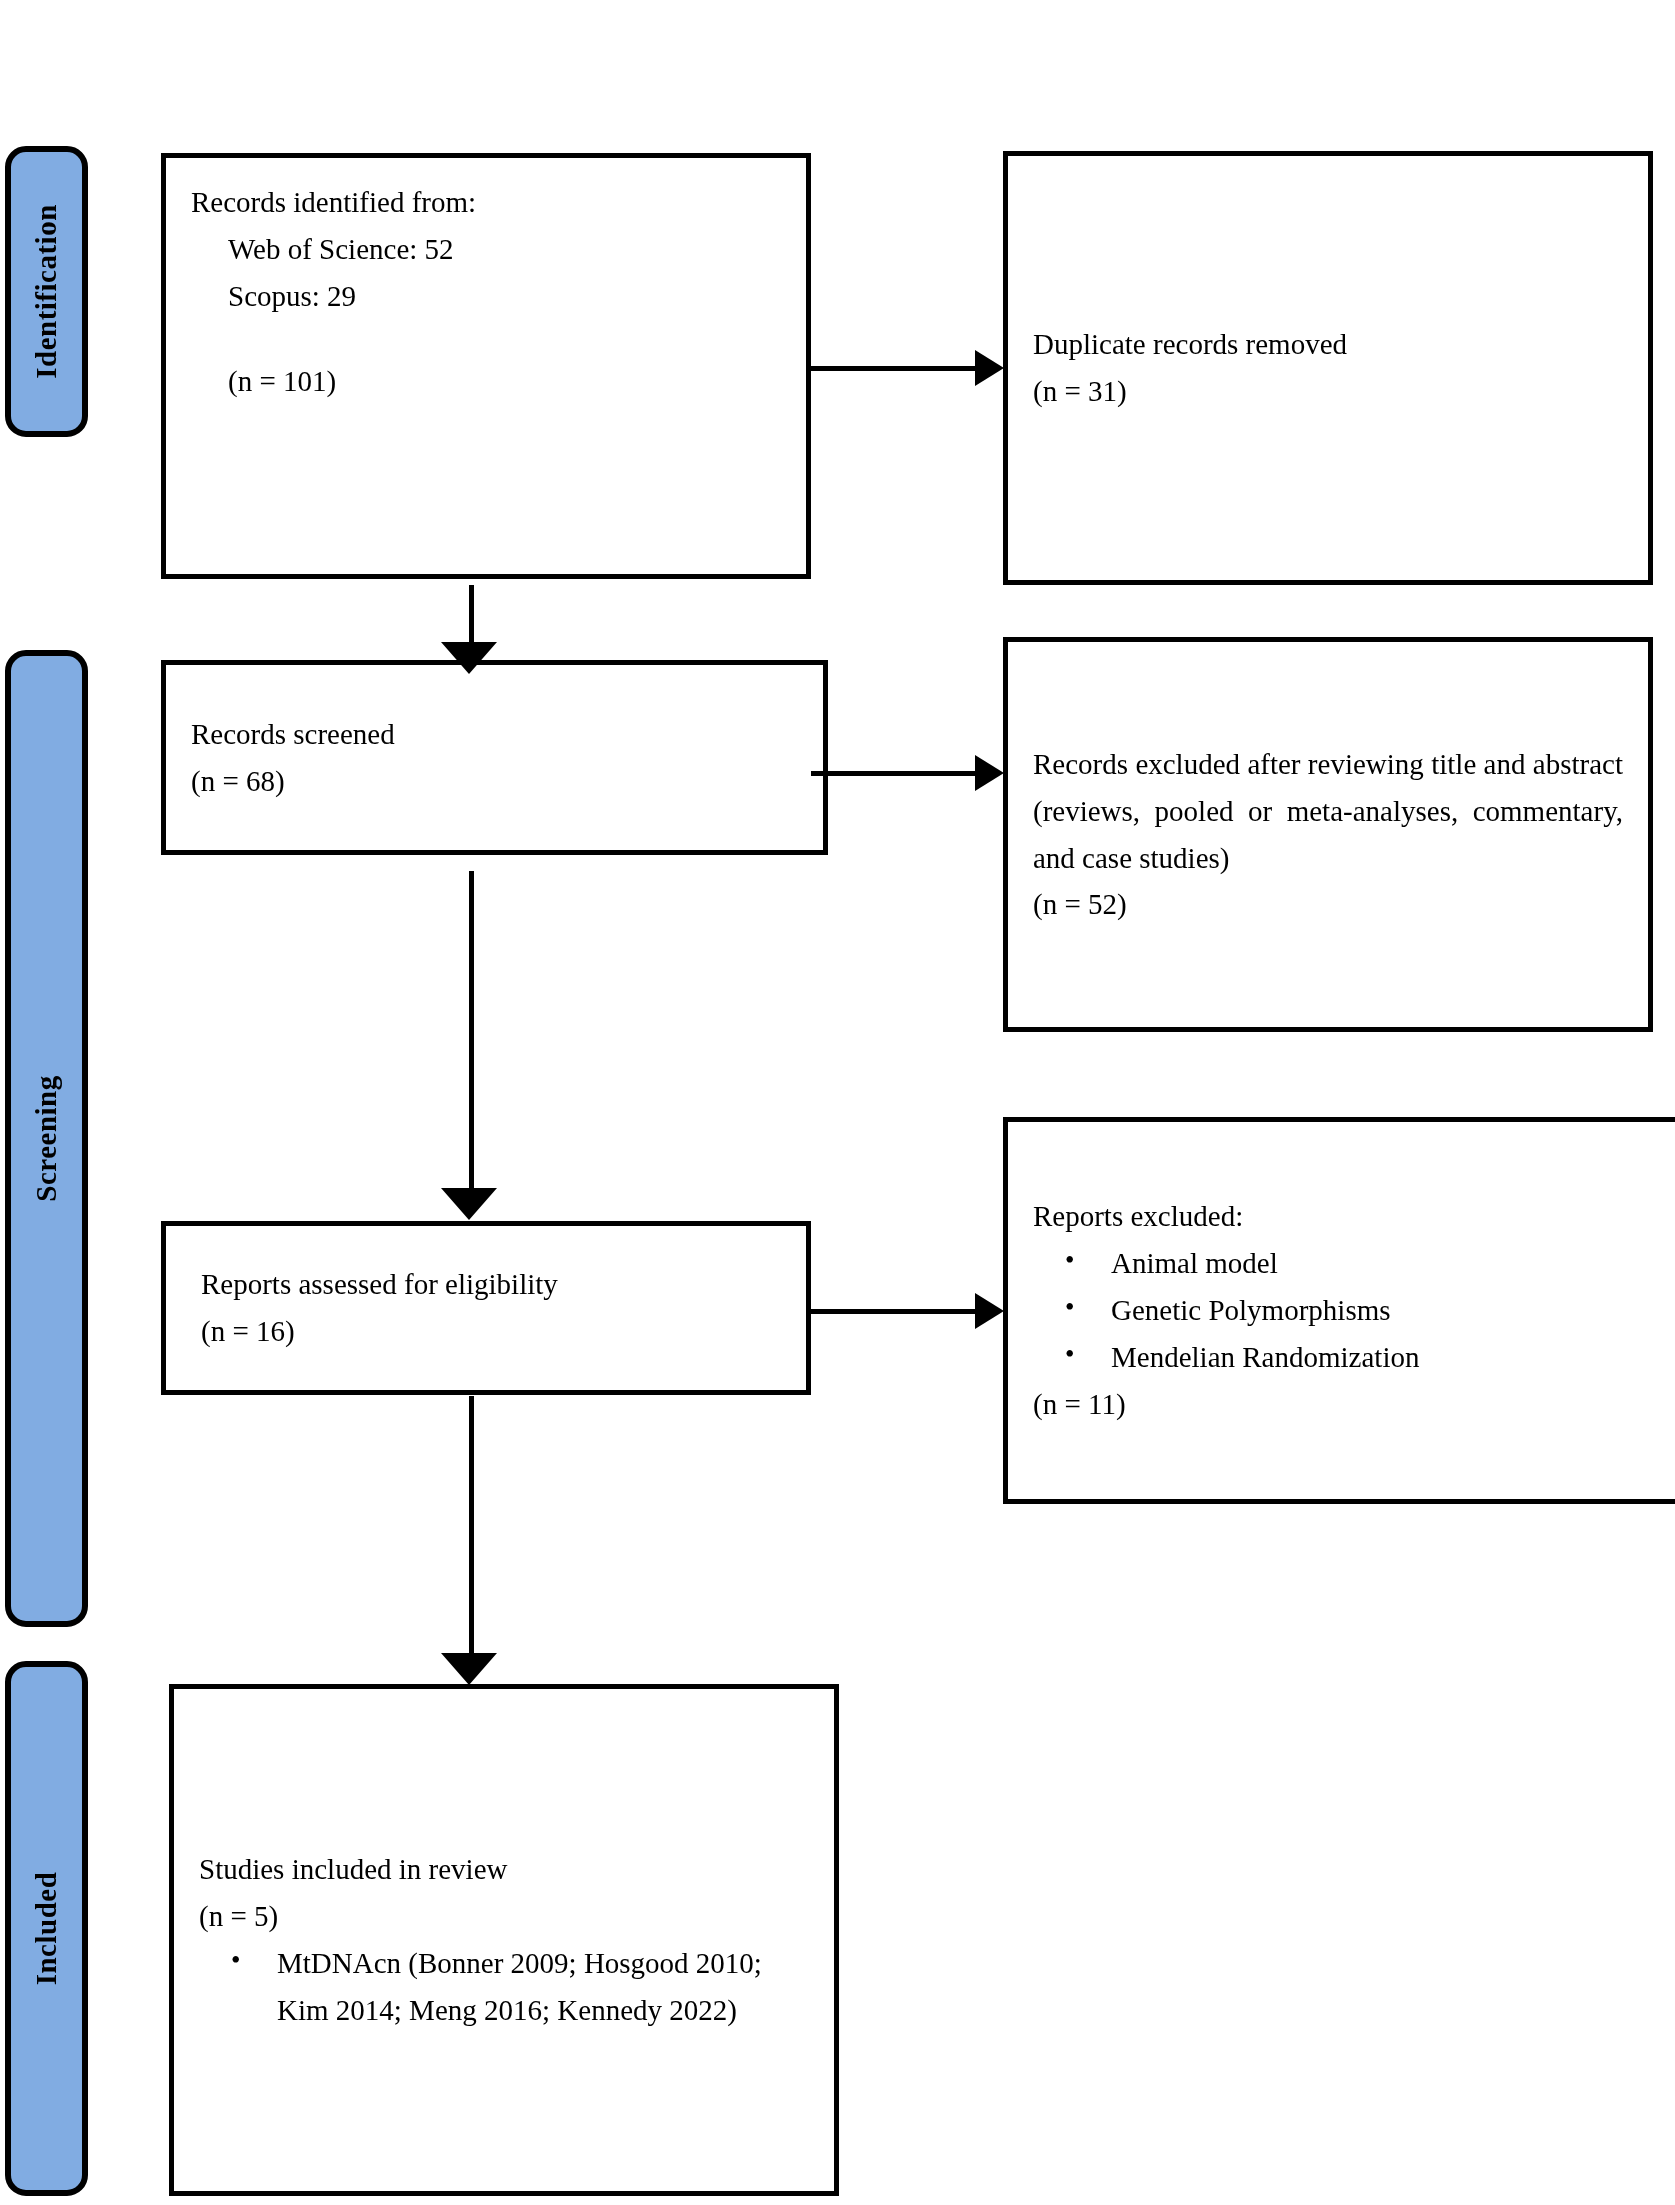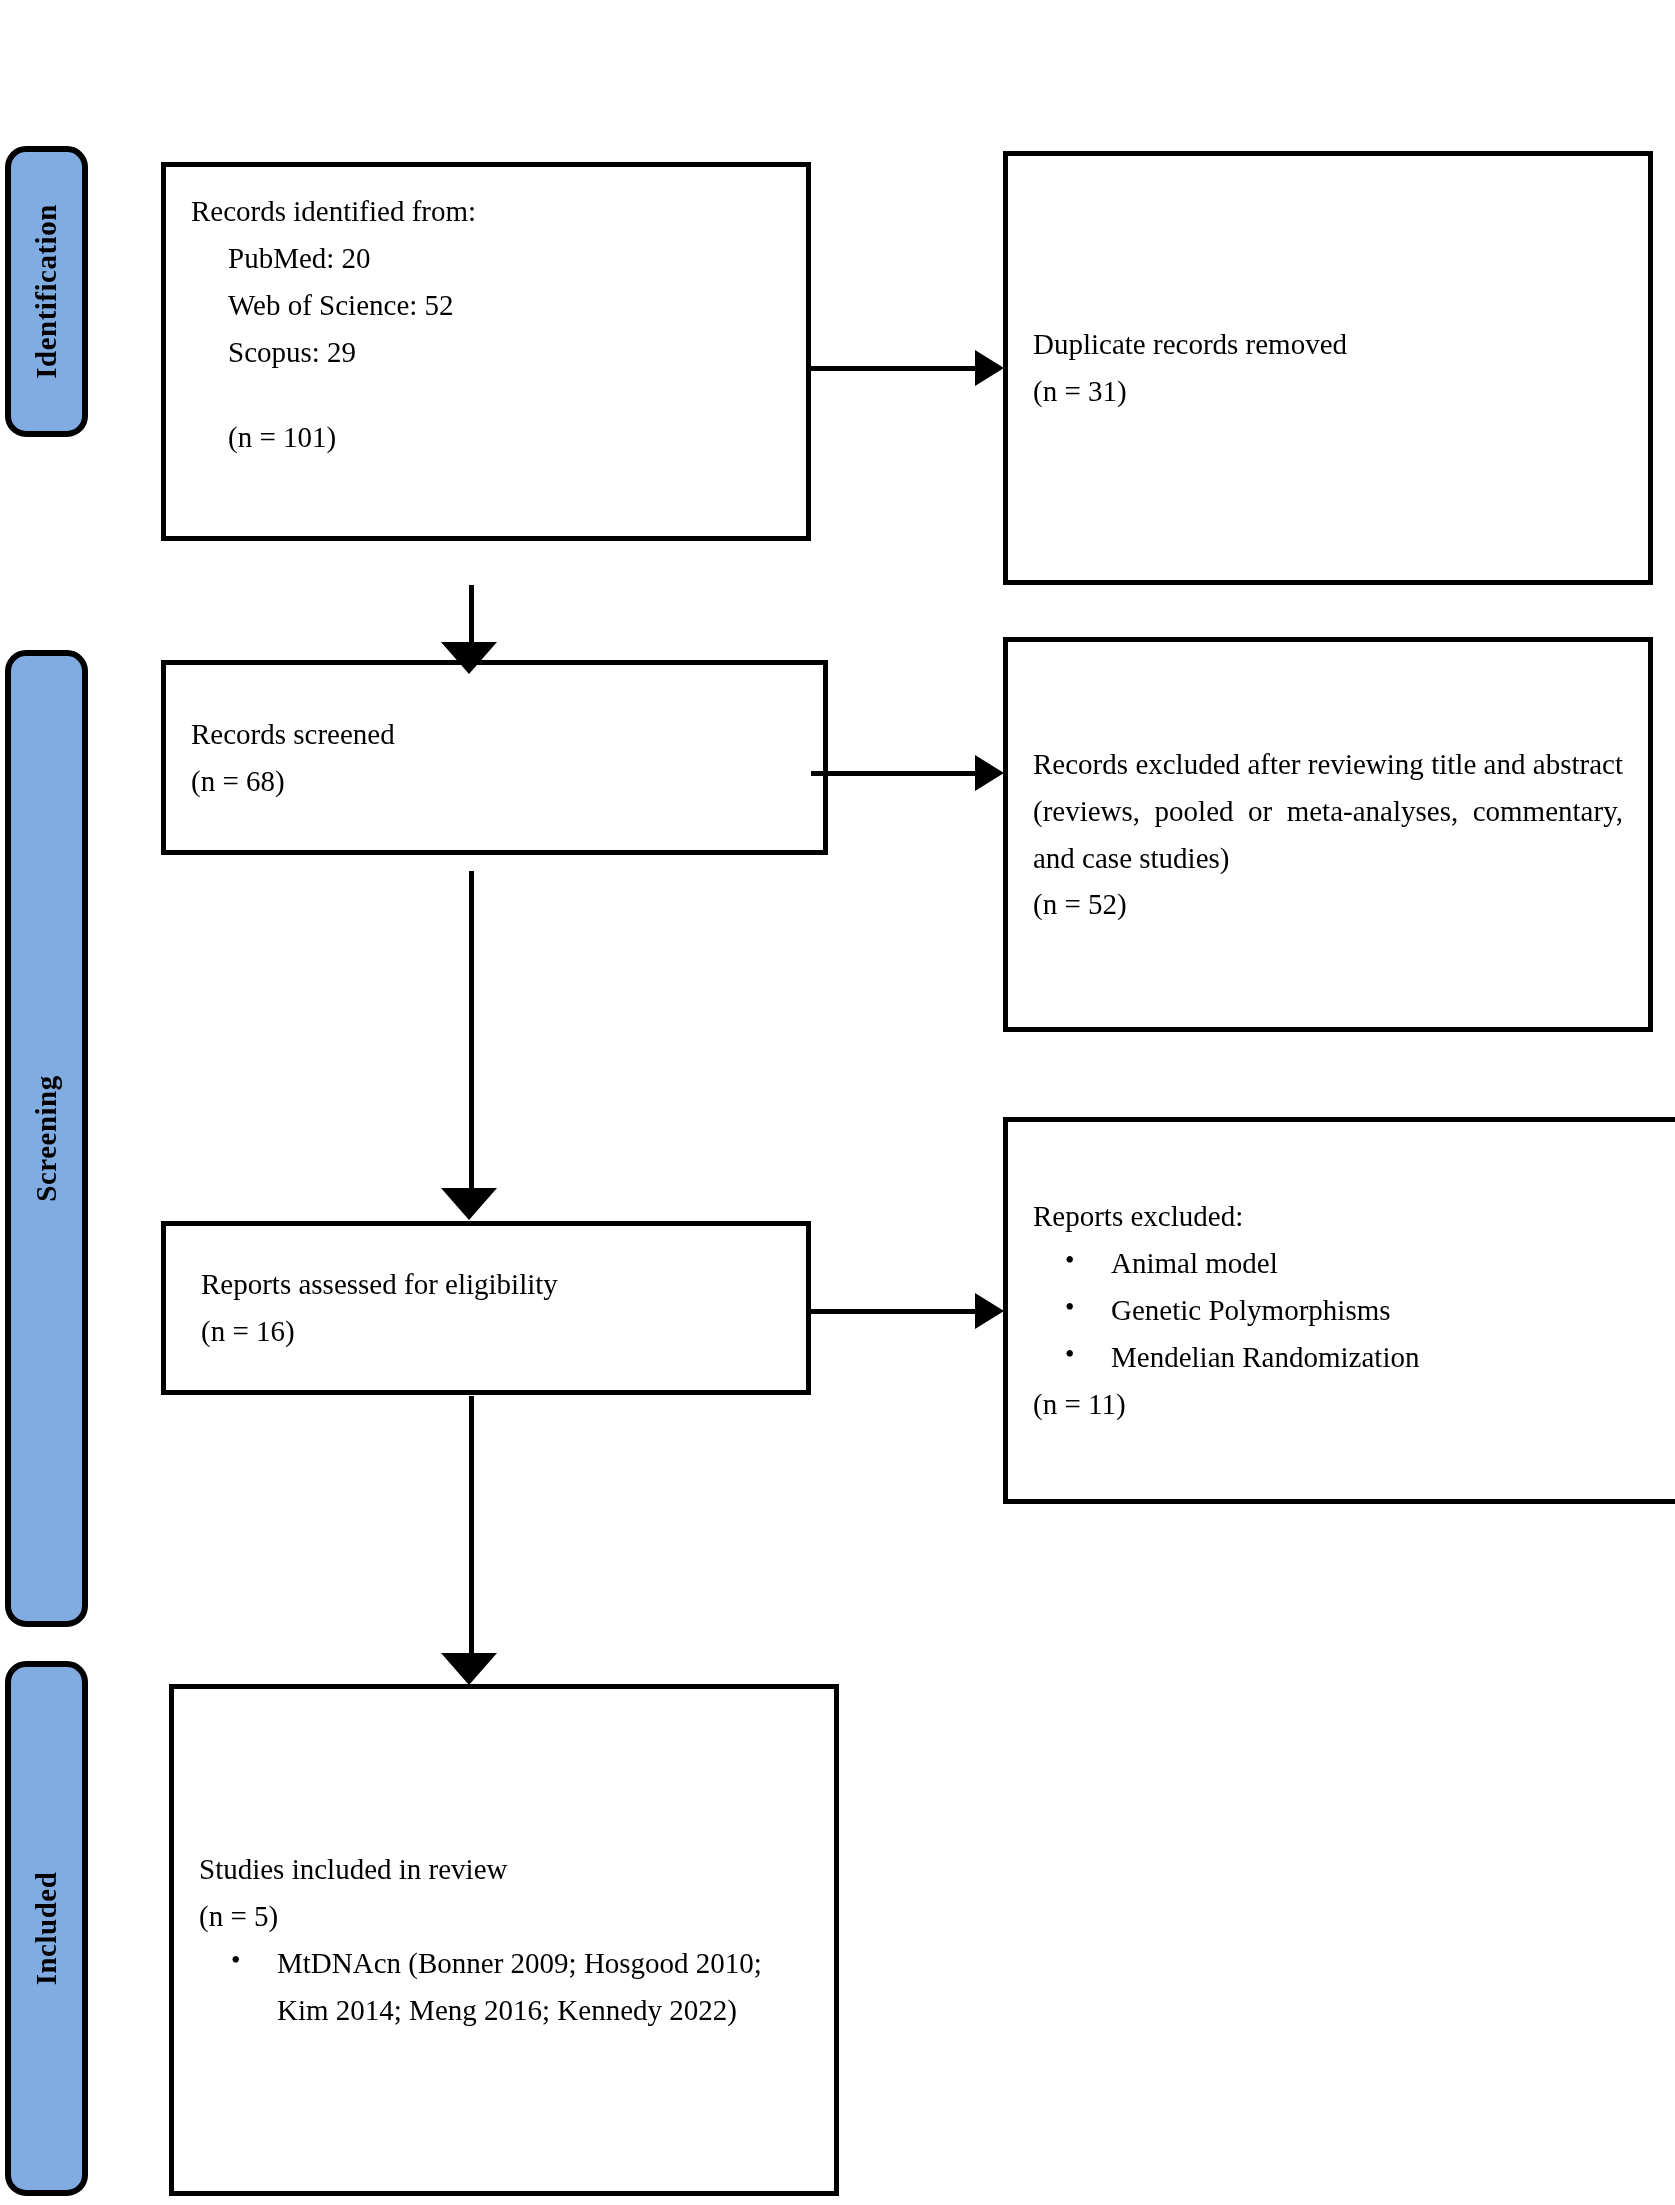--- a/index.html
+++ b/index.html
@@ -102,21 +102,21 @@
   }
 
   
   .vcenter{
     display:flex;
     flex-direction:column;
     justify-content:center;
   }
 
   
-  #box-identified        {left:161px;  top:153px;  width:650px; height:379px;margin-top:9px;}
+  #box-identified        {left:161px;  top:153px;  width:650px; height:426px;}
   #box-duplicates        {left:1003px; top:151px;  width:650px; height:434px;justify-content:center;}
   #box-screened          {left:161px;  top:660px; width:667px; height:195px;}
   #box-excluded-screening{left:1003px; top:637px; width:650px; height:395px;}
   #box-eligibility       {left:161px;  top:1221px; width:650px; height:174px;padding-left:35px;}
   #box-excluded-reports  {left:1003px; top:1117px; width:777px; height:387px;}
   #box-included          {left:169px;  top:1684px; width:670px; height:512px;font-family:Liberation Serif, serif;}
 
   
   .hline{position:absolute;height:5.2px;background:#000;}
   .vline{position:absolute;width:5.2px;background:#000;}
@@ -146,21 +146,20 @@
   </div>
   <div class="stage" id="stage-screening">
     <span class="stage-label">Screening</span>
   </div>
   <div class="stage" id="stage-included">
     <span class="stage-label">Included</span>
   </div>
 
   <div class="box" id="box-identified">
     <p>Records identified from:</p>
-    <p class="indent">PubMed: 20</p>
     <p class="indent">Web of Science: 52</p>
     <p class="indent">Scopus: 29</p>
     <div class="spacer"></div>
     <p class="indent">(n = 101)</p>
   </div>
 
   <div class="box vcenter just" id="box-duplicates">
     <p>Duplicate records removed</p>
     <p style="text-align:left">(n = 31)</p>
   </div>

